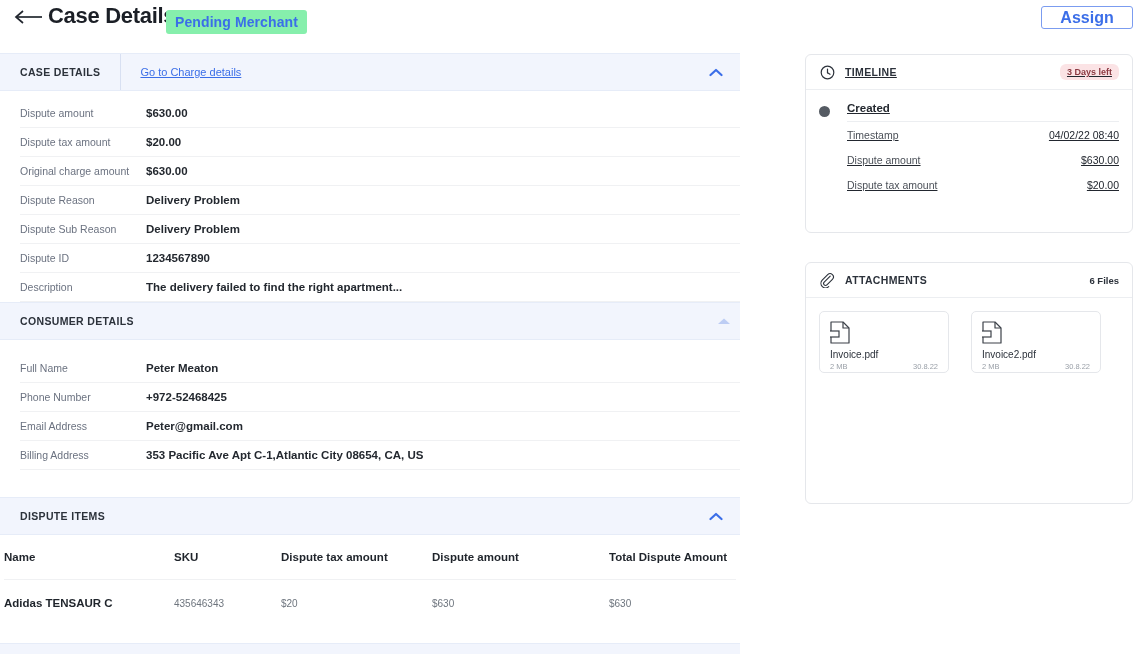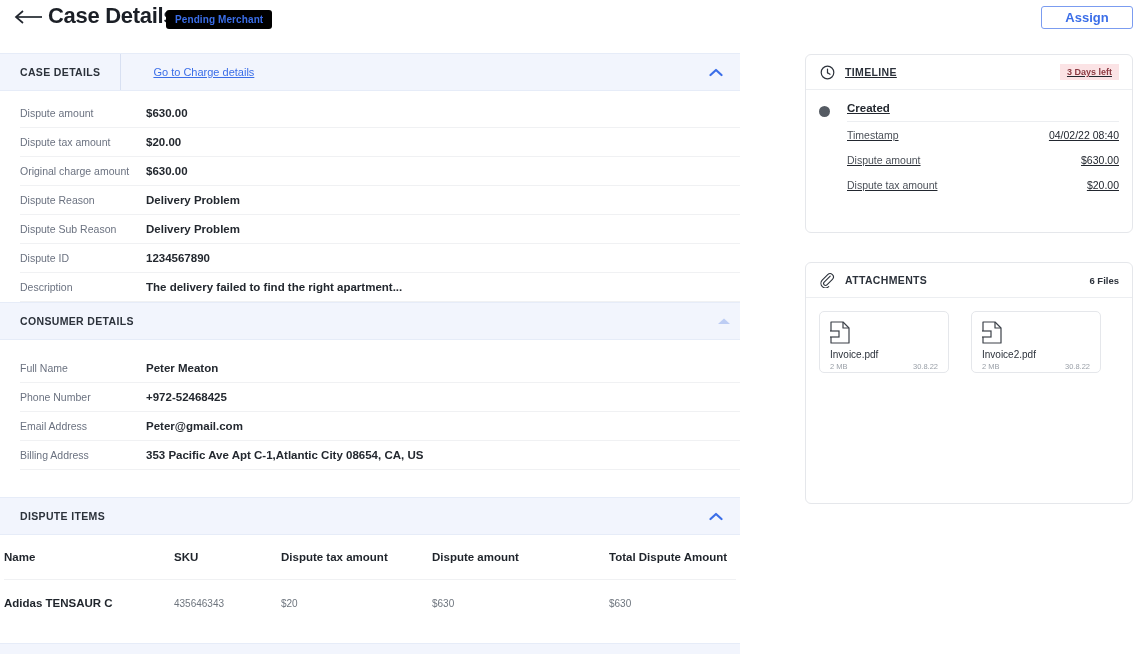--- a/index.html
+++ b/index.html
@@ -20,31 +20,31 @@
     display: flex; align-items: center; justify-content: center;
     cursor: pointer;
   }
   .page-title {
     position: absolute; left: 48px; top: 3px;
     font-size: 22px; font-weight: bold; letter-spacing: -0.3px;
     color: #1b1f26;
   }
   .status-pill {
     position: absolute; left: 166px; top: 10px;
-    background: #000000; color: #3b6ee8;
-    font-size: 10px; font-weight: bold;
+    background: #86efac; color: #3b6ee8;
+    font-size: 14px; font-weight: bold;
     padding: 4px 9px 4px 9px; border-radius: 3px;
     letter-spacing: 0.1px; white-space: nowrap;
   }
   .assign-btn {
     position: absolute; left: 1041px; top: 6px;
     width: 90px; height: 21px;
     border: 1px solid #7b9cf0; border-radius: 3px;
     background: #fff; color: #3b6ee8;
-    font-size: 13px; font-weight: bold;
+    font-size: 16px; font-weight: bold;
     display: flex; align-items: center; justify-content: center;
     cursor: pointer;
   }
 
   
   .left-col { position: absolute; left: 0px; top: 53px; width: 740px; }
 
   .sect-header {
     position: relative;
     background: #f2f5fd;
@@ -55,21 +55,21 @@
   }
   .sect-title {
     font-size: 10.5px; font-weight: bold; color: #2c323b;
     letter-spacing: 0.35px; padding-left: 20px; white-space: nowrap;
   }
   .sect-divider {
     width: 1px; height: 36px; background: #d8e0f2; margin-left: 20px;
   }
   .sect-link {
     font-size: 11px; color: #3b6ee8; text-decoration: underline;
-    margin-left: 32px; cursor: pointer; white-space: nowrap;
+    margin-left: 19px; cursor: pointer; white-space: nowrap;
   }
   .chev {
     position: absolute; right: 16px; top: 50%; transform: translateY(-50%);
     width: 16px; height: 16px; cursor: pointer;
     display: flex; align-items: center; justify-content: center;
   }
   .chev.faded { right: 8px; }
 
   
   .rows { padding: 0; }
@@ -118,21 +118,21 @@
   .card-head {
     height: 34px; display: flex; align-items: center;
     border-bottom: 1px solid #eceef1; padding: 0 13px;
   }
   .card-head .ci { width: 16px; height: 16px; margin-right: 10px; display:flex; align-items:center; justify-content:center;}
   .card-head .ct {
     font-size: 10.5px; font-weight: bold; letter-spacing: 0.35px; color: #2c323b;
   }
   .days-pill {
     margin-left: auto; background: #fbe3e5; color: #8c3a42;
-    font-size: 9px; font-weight: bold; padding: 3px 7px; border-radius: 0;
+    font-size: 9px; font-weight: bold; padding: 3px 7px; border-radius: 6px;
     white-space: nowrap;
   }
   .files-count { margin-left: auto; font-size: 9.5px; font-weight: bold; color: #2c323b; }
 
   .tl-body { padding: 12px 13px 0 13px; }
   .tl-event { display: flex; align-items: flex-start; }
   .tl-dot {
     width: 11px; height: 11px; border-radius: 50%;
     background: #555b63; margin-top: 4px; margin-right: 17px; flex: none;
   }

